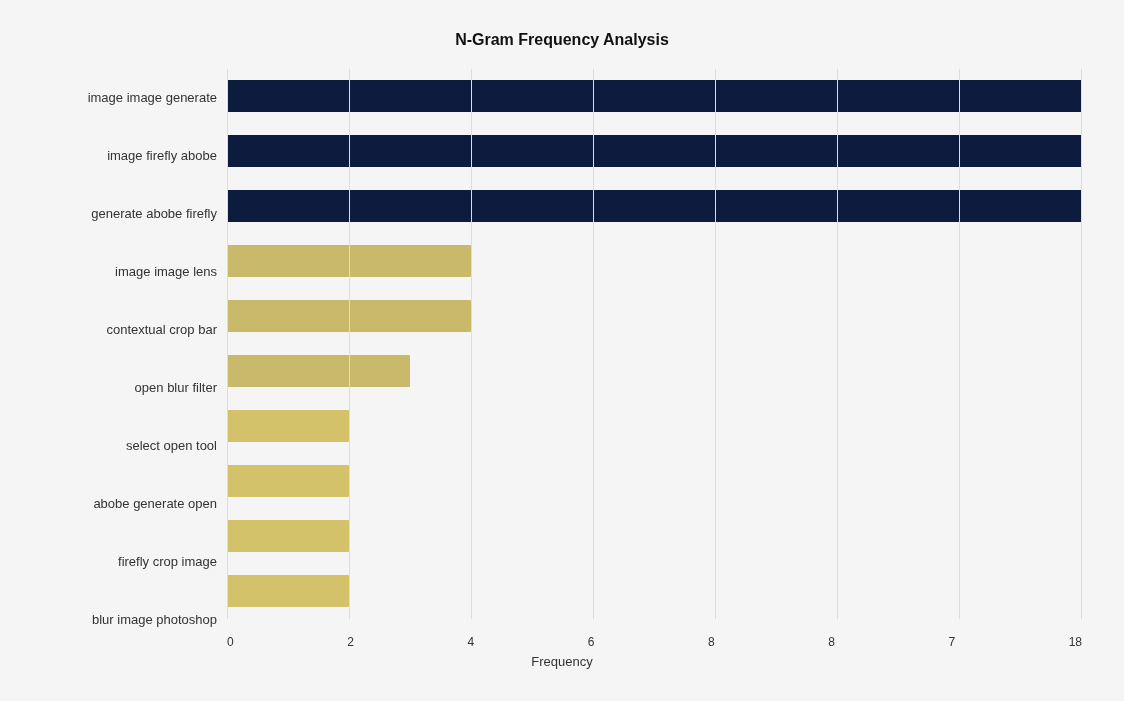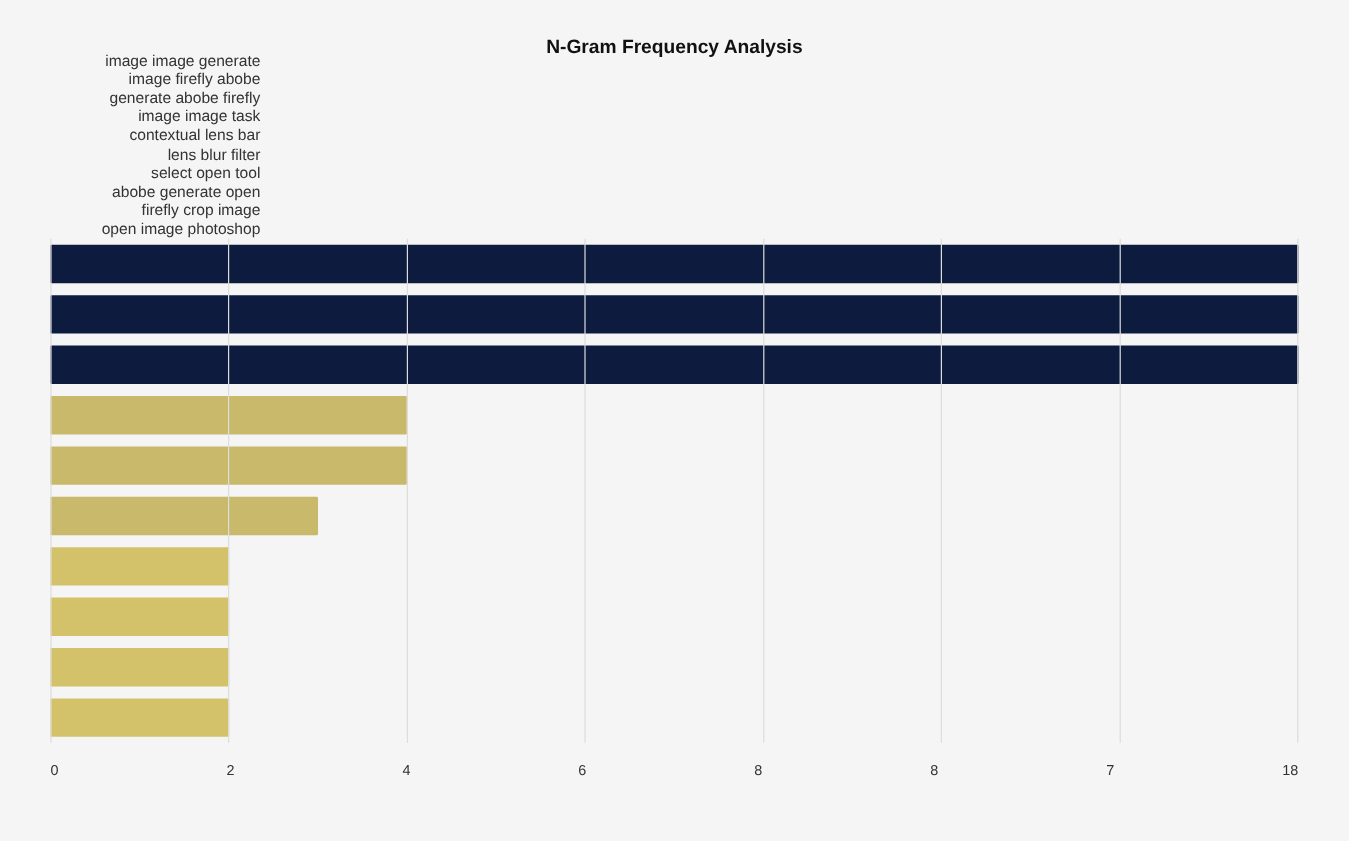--- a/index.html
+++ b/index.html
@@ -21,24 +21,22 @@
     }
     .chart-title {
       text-align: center;
       font-size: 16px;
       font-weight: bold;
       color: #111;
       margin-bottom: 20px;
     }
     .chart-area {
       display: flex;
-      flex-direction: column;
       height: 580px;
       position: relative;
-      justify-content: flex-end;
     }
     .y-labels {
       display: flex;
       flex-direction: column;
       justify-content: space-around;
       align-items: flex-end;
       width: 185px;
       padding-right: 10px;
       flex-shrink: 0;
     }
@@ -126,27 +124,27 @@
 </head>
 <body>
 
 <div class="chart-container">
   <div class="chart-title">N-Gram Frequency Analysis</div>
   <div class="chart-area">
     <div class="y-labels" id="y-labels">
         <div class="y-label">image image generate</div>
         <div class="y-label">image firefly abobe</div>
         <div class="y-label">generate abobe firefly</div>
-        <div class="y-label">image image task</div>
-        <div class="y-label">contextual lens bar</div>
-        <div class="y-label">lens blur filter</div>
+        <div class="y-label">image image lens</div>
+        <div class="y-label">contextual crop bar</div>
+        <div class="y-label">open blur filter</div>
         <div class="y-label">select open tool</div>
         <div class="y-label">abobe generate open</div>
         <div class="y-label">firefly crop image</div>
-        <div class="y-label">open image photoshop</div>
+        <div class="y-label">blur image photoshop</div>
       </div>
     <div class="bars-and-grid">
       <div class="grid-lines" id="grid-lines">
           <div class="grid-line"></div>
           <div class="grid-line"></div>
           <div class="grid-line"></div>
           <div class="grid-line"></div>
           <div class="grid-line"></div>
           <div class="grid-line"></div>
           <div class="grid-line"></div>
@@ -189,13 +187,16 @@
           <div class="x-label">2</div>
           <div class="x-label">4</div>
           <div class="x-label">6</div>
           <div class="x-label">8</div>
           <div class="x-label">8</div>
           <div class="x-label">7</div>
           <div class="x-label">18</div>
         </div>
     </div>
   </div>
+  <div class="bottom-area">
+    <div class="x-axis-title">Frequency</div>
+  </div>
 </div>
 
 </body></html>

